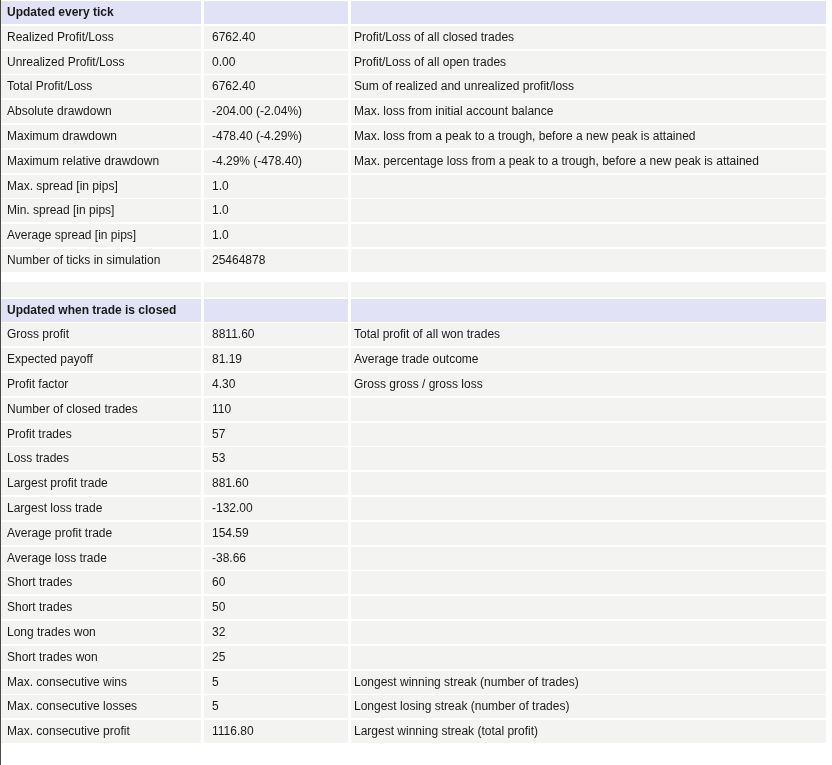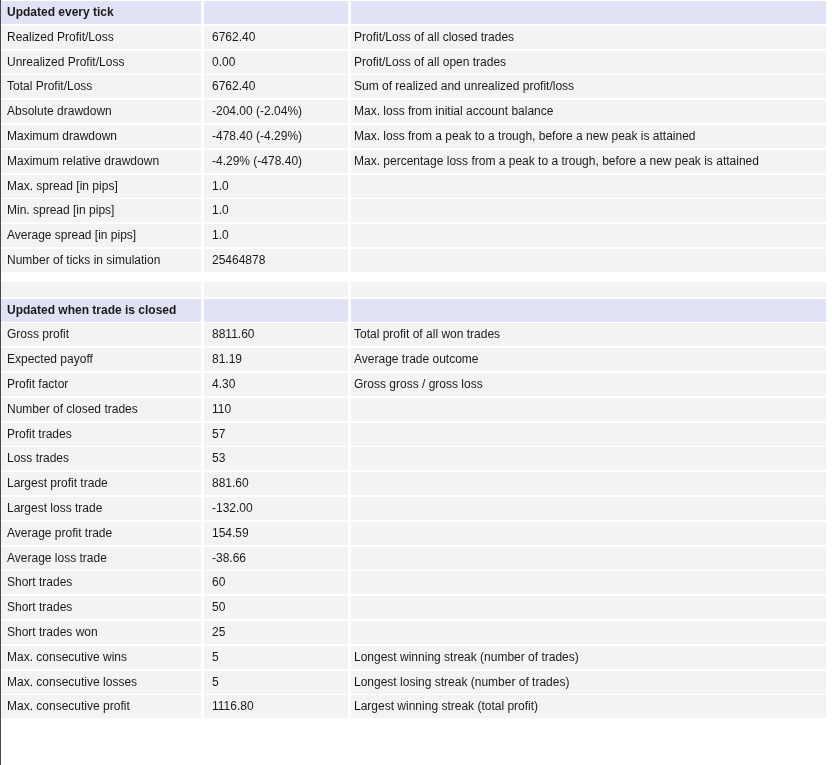--- a/index.html
+++ b/index.html
@@ -204,20 +204,25 @@
     <div class="cell c2">60</div>
     <div class="cell c3"></div>
   </div>
 
   <div class="row">
     <div class="cell c1">Short trades</div>
     <div class="cell c2">50</div>
     <div class="cell c3"></div>
   </div>
 
+  <div class="row">
+    <div class="cell c1">Long trades won</div>
+    <div class="cell c2">32</div>
+    <div class="cell c3"></div>
+  </div>
 
   <div class="row">
     <div class="cell c1">Short trades won</div>
     <div class="cell c2">25</div>
     <div class="cell c3"></div>
   </div>
 
   <div class="row">
     <div class="cell c1">Max. consecutive wins</div>
     <div class="cell c2">5</div>

